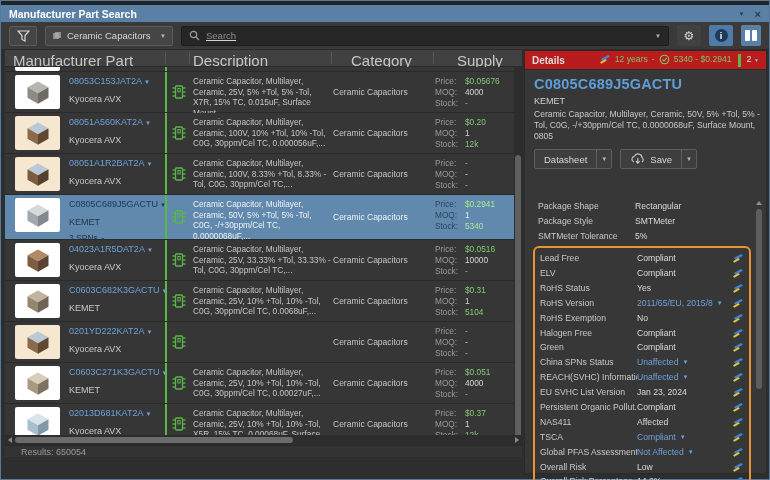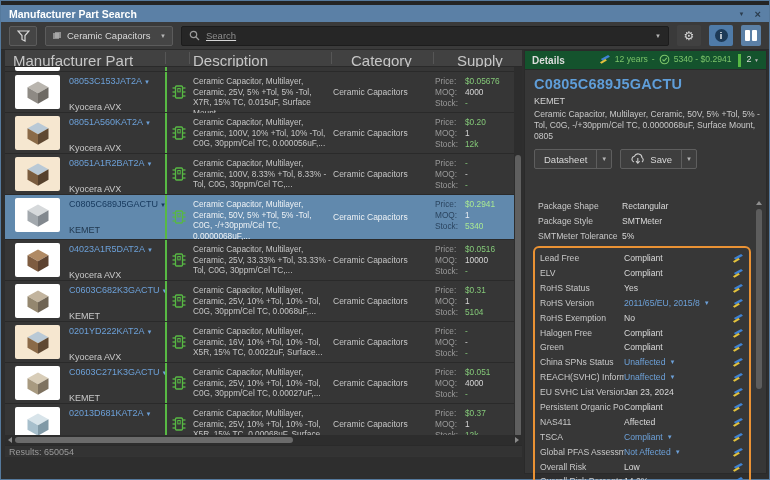--- a/index.html
+++ b/index.html
@@ -36,21 +36,21 @@
   .rows { position:relative; height:368px; overflow:hidden; }
   .row-partial { position:relative; height:5px; background:#363636; border-bottom:1px solid #2a2a2a; }
   .row-partial .pt { position:absolute; left:10px; top:-2px; width:45px; height:6px; background:#fff; border-radius:0 0 2px 2px; }
   .row-partial .pg { position:absolute; left:160px; top:0; bottom:0; width:2px; background:#58b944; }
   .row { position:relative; height:41px; background:#363636; border-bottom:1px solid #2a2a2a; }
   .row.selected { height:45px; background:#6189ad; }
   .thumb { position:absolute; left:10px; top:3px; width:45px; height:34px; border-radius:2px; display:flex; align-items:center; justify-content:center; }
   .partcol { position:absolute; left:64px; top:4px; width:95px; }
   .part-link { color:#6ca0d8; font-size:9px; white-space:nowrap; }
   .part-link .caret { color:#6ca0d8; margin-left:2px; }
-  .mfr { color:#c9c9c9; font-size:9px; margin-top:16px; }
+  .mfr { color:#c9c9c9; font-size:9px; margin-top:8px; }
   .spns { color:#c9c9c9; font-size:8.5px; margin-top:2px; display:inline-block; border-bottom:1px dotted #999; }
   .selected .part-link, .selected .part-link .caret { color:#16385c; }
   .selected .mfr { color:#21384f; }
   .selected .spns { color:#21384f; border-bottom-color:#2c4a66; }
   .greenbar { position:absolute; left:160px; top:0; bottom:0; width:2px; background:#58b944; }
   .chipwrap { position:absolute; left:167px; top:50%; transform:translateY(-50%); }
   .desc { position:absolute; left:188px; top:4px; width:138px; font-size:8.3px; line-height:10.6px; color:#c6c6c6; }
   .selected .desc { color:#eef2f5; }
   .cat { position:absolute; left:328px; top:0; bottom:0; width:98px; font-size:8.5px; color:#c6c6c6; display:flex; align-items:center; }
   .selected .cat { color:#eef2f5; }
@@ -63,41 +63,41 @@
   .selected .sv.green { color:#a9e893; }
   
   .vscroll { position:absolute; right:0; top:17px; width:8px; height:368px; background:#2d2d2d; }
   .vscroll .vthumb { position:absolute; left:1px; width:6px; top:88px; height:282px; background:#5f5f5f; border-radius:3px; }
   .hscroll { position:relative; height:10px; background:#2d2d2d; display:flex; align-items:center; }
   .harrow { width:0; height:0; margin:0 3px; border-style:solid; }
   .harrow.left { border-width:3px 4px 3px 0; border-color:transparent #8a8a8a transparent transparent; }
   .harrow.right { border-width:3px 0 3px 4px; border-color:transparent transparent transparent #8a8a8a; margin-left:auto; }
   .hthumb { width:278px; height:6px; background:#6b6b6b; border-radius:3px; }
   .statusbar { position:relative; height:11px; background:#333; border-top:1px solid #2a2a2a; }
-  .status-txt { position:absolute; left:4px; top:1px; font-size:9px; color:#9a9a9a; }
+  .status-txt { position:absolute; left:16px; top:1px; font-size:9px; color:#9a9a9a; }
   
   .details { position:absolute; left:523px; top:49px; width:243px; height:424px; background:#373737; border:1px solid #2a2a2a; }
-  .dhead { height:19px; background:#14532d; border-bottom:1px solid #2a2a2a; display:flex; align-items:center; padding:0 7px; gap:4px; }
+  .dhead { height:19px; background:#b91c1c; border-bottom:1px solid #2a2a2a; display:flex; align-items:center; padding:0 7px; gap:4px; }
   .dhead .dtitle { font-size:10px; font-weight:bold; color:#ddd; }
   .dhead .dright { margin-left:auto; display:flex; gap:4px; }
   .dgreen { color:#7cc46a; font-size:8.6px; }
   .dbar { width:3px; height:13px; background:#58b944; margin-left:2px; }
   .dcount { color:#ddd; font-size:9px; margin-left:2px; }
   .dbody { position:relative; padding:6px 9px 0 9px; }
   .dpart { color:#5f9ed9; font-size:14.5px; font-weight:bold; letter-spacing:.2px; }
   .dmfr { color:#d2d2d2; font-size:9px; margin-top:4px; }
   .ddesc { color:#c9c9c9; font-size:8.6px; line-height:11px; margin-top:3px; width:226px; }
   .dbtns { display:flex; gap:8px; margin-top:7px; }
   .dbtn { height:20px; background:#3e3e3e; border:1px solid #5e5e5e; border-radius:2px; display:flex; align-items:center; color:#d8d8d8; font-size:9.5px; }
   .dbtn .main { padding:0 9px; display:flex; align-items:center; gap:5px; }
   .dbtn .dd { width:15px; align-self:stretch; border-left:1px solid #5e5e5e; display:flex; align-items:center; justify-content:center; }
   
   .plist { position:absolute; left:8px; top:148px; width:218px; }
   .prow { height:14.9px; display:flex; align-items:center; padding-left:5px; }
-  .plabel { width:84px; font-size:8.6px; color:#c9c9c9; white-space:nowrap; overflow:hidden; }
+  .plabel { width:97px; font-size:8.6px; color:#c9c9c9; white-space:nowrap; overflow:hidden; }
   .pvalue { flex:1; font-size:8.6px; color:#dadada; white-space:nowrap; display:flex; align-items:center; gap:4px; }
   .pvalue.blue { color:#6ca0d8; }
   .pvalue .pcaret { color:#6ca0d8; font-size:6px; }
   .picon { margin-left:auto; margin-right:3px; flex:none; }
   .highlight-box { border:2px solid #ea9234; border-radius:6px; padding:3px 2px 3px 0; margin-top:2px; }
   .dscroll { position:absolute; right:3px; top:150px; width:8px; height:314px; }
   .dscroll .tri-up { position:absolute; top:0; left:1px; width:0; height:0; border-style:solid; border-width:0 3px 4px 3px; border-color:transparent transparent #8f8f8f transparent; }
   .dscroll .dthumb { position:absolute; top:8px; left:1px; width:6px; height:180px; background:#5d5d5d; border-radius:3px; }
   svg { display:block; }
 </style>
@@ -398,21 +398,20 @@
               <rect x="3.5" y="2" width="7" height="12" rx="1" fill="none" stroke="#58b944" stroke-width="1.3"></rect>
               <rect x="5.8" y="4.5" width="2.4" height="3.4" fill="none" stroke="#58b944" stroke-width="1"></rect>
               <line x1="0.5" y1="4" x2="3.5" y2="4" stroke="#58b944" stroke-width="1.3"></line>
               <line x1="0.5" y1="8" x2="3.5" y2="8" stroke="#58b944" stroke-width="1.3"></line>
               <line x1="0.5" y1="12" x2="3.5" y2="12" stroke="#58b944" stroke-width="1.3"></line>
               <line x1="10.5" y1="4" x2="13.5" y2="4" stroke="#58b944" stroke-width="1.3"></line>
               <line x1="10.5" y1="8" x2="13.5" y2="8" stroke="#58b944" stroke-width="1.3"></line>
               <line x1="10.5" y1="12" x2="13.5" y2="12" stroke="#58b944" stroke-width="1.3"></line>
             </svg>
           </div>
-          <div class="desc">Ceramic Capacitor, Multilayer, Ceramic, 16V, 10% +Tol, 10% -Tol, X5R, 15% TC, 0.0022uF, Surface...</div>
           <div class="cat">Ceramic Capacitors</div>
           <div class="supply">
             <div><span class="sl">Price:</span><span class="sv green">-</span></div>
             <div><span class="sl">MOQ:</span><span class="sv">-</span></div>
             <div><span class="sl">Stock:</span><span class="sv green">-</span></div>
           </div>
         </div>
 
         <div class="row">
           <div class="thumb" style="background: rgb(255, 255, 255); --ct: #d8cdb8; --cl: #a89a80; --cr: #7e7260;">

